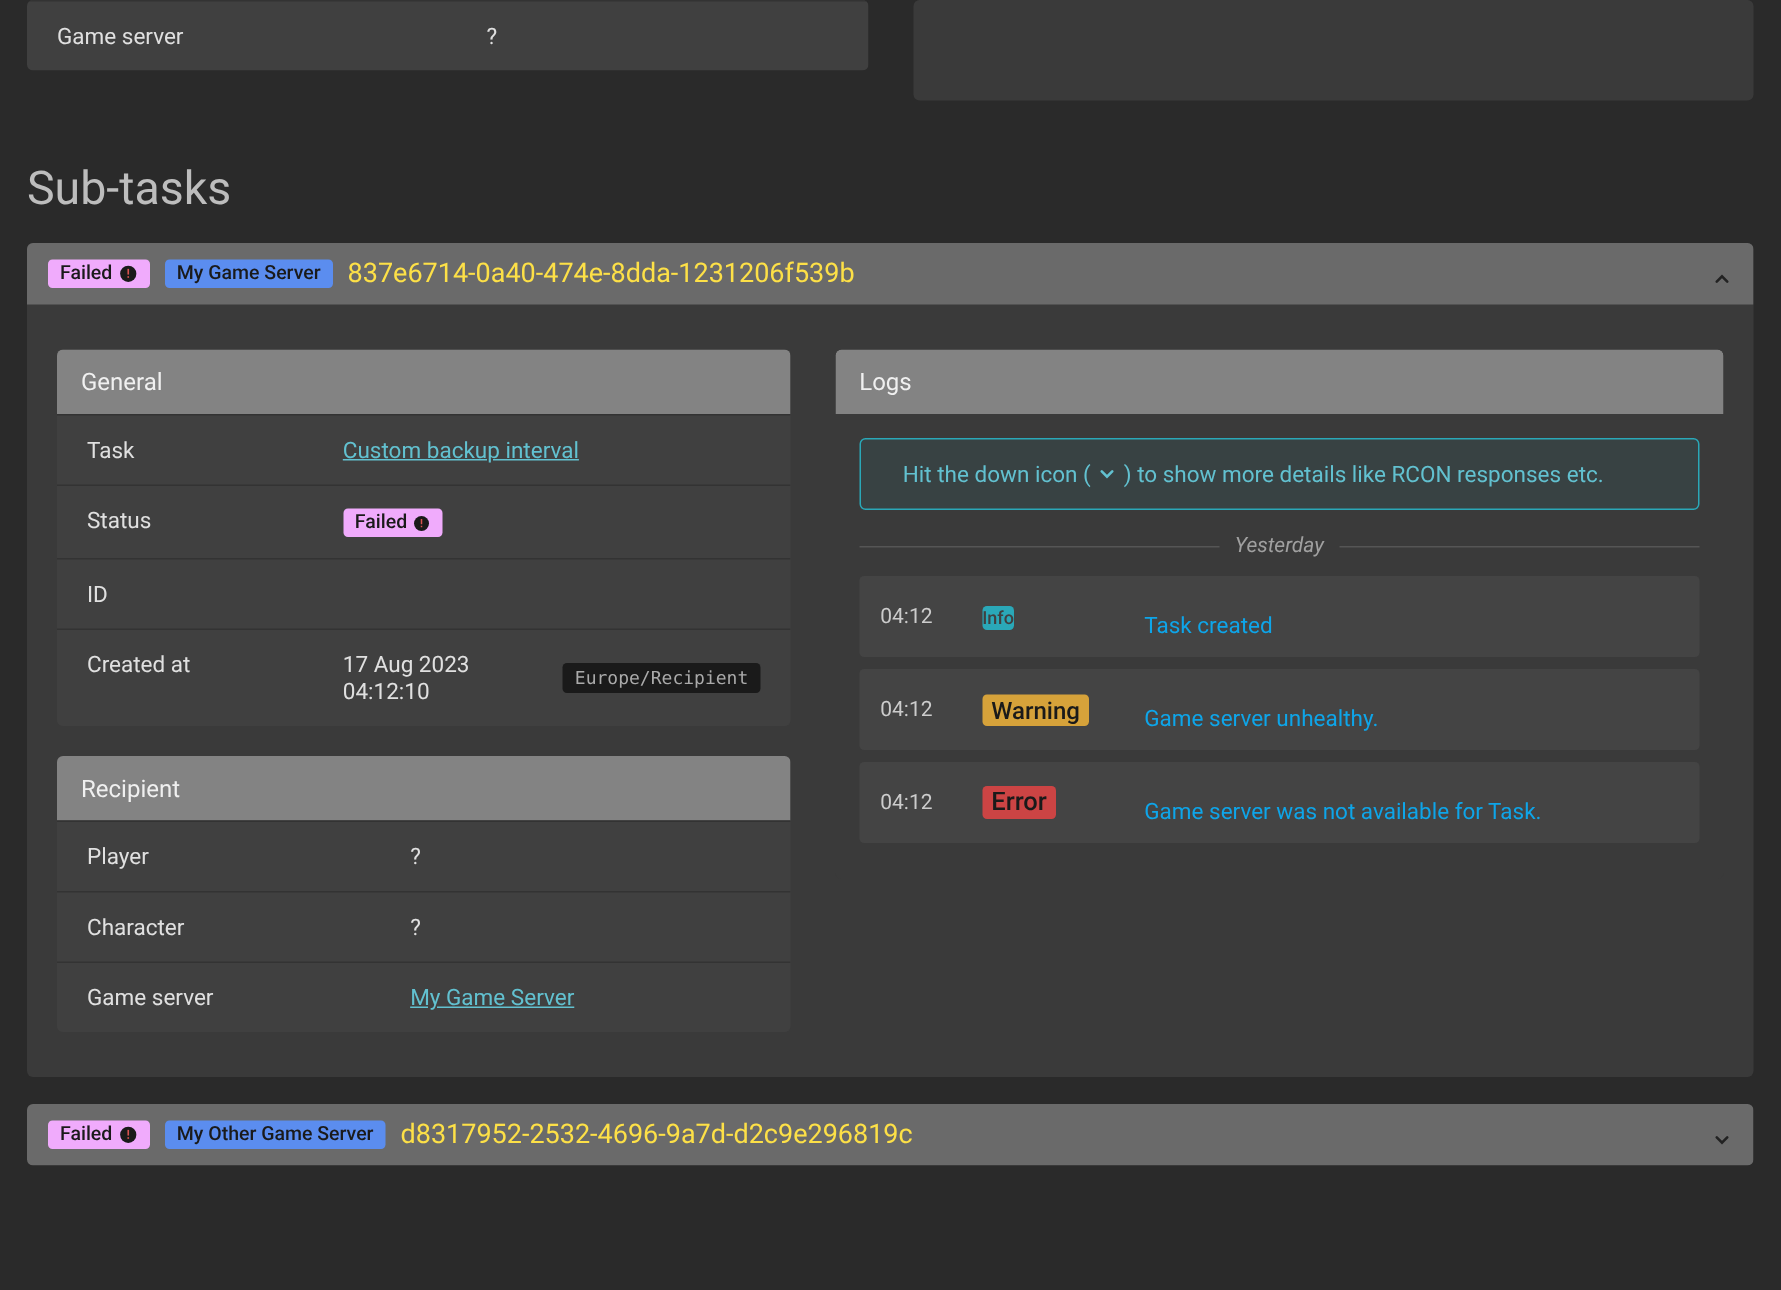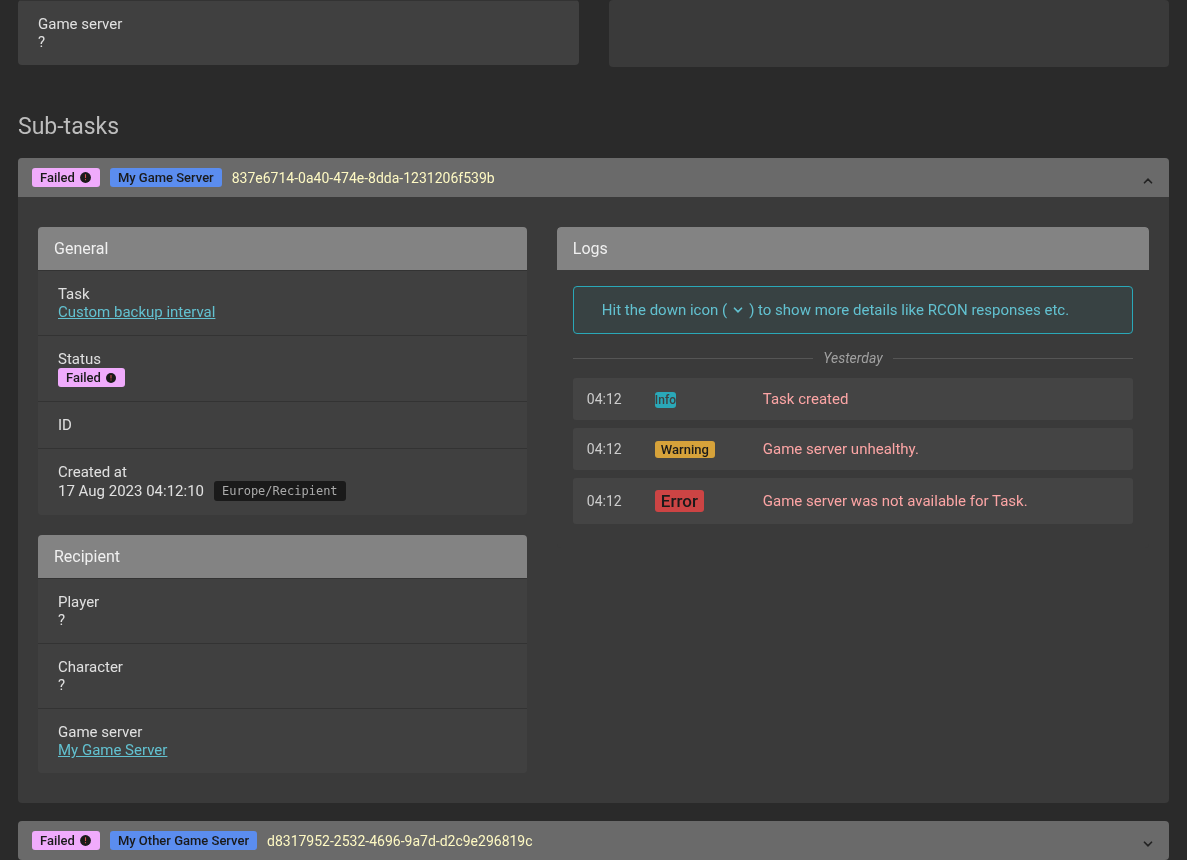--- a/index.html
+++ b/index.html
@@ -15,38 +15,37 @@
     background: #404040;
     border-radius: 4px;
     overflow: hidden;
     margin-bottom: 8px;
   }
   .row {
     display: flex;
     padding: 14px 20px;
     background: #404040;
     border-top: 1px solid #333;
-    flex-direction: column;
   }
   .row:first-child { border-top: none; }
   .row .label { flex: 0 0 55%; }
   .row .value { flex: 1; }
   .two-col {
     display: flex;
     gap: 30px;
     align-items: flex-start;
   }
   .two-col > * { flex: 1; }
   .placeholder-box {
     background: #3a3a3a;
     border-radius: 4px;
     height: 67px;
   }
   h2 {
-    font-size: 23px;
+    font-size: 31px;
     font-weight: 400;
     color: #bdbdbd;
     margin: 40px 0 18px 0;
   }
   .task-card {
     background: #3a3a3a;
     border-radius: 4px;
     overflow: hidden;
     margin-bottom: 18px;
   }
@@ -66,23 +65,23 @@
     font-weight: 500;
     padding: 2px 8px;
     border-radius: 3px;
     white-space: nowrap;
   }
   .badge.failed { background: #f0abfc; color: #1a1a1a; }
   .badge.server { background: #5b8def; color: #1a1a1a; }
   .badge.server2 { background: #5b8def; color: #1a1a1a; }
   .badge.tz { background: #1a1a1a; color: #aaa; font-family: monospace; font-size: 12px; padding: 3px 8px; }
   .badge.info { background: #2aa8b8; color: #404040; font-size: 12px; padding: 1px 0; }
-  .badge.warning { background: #d6a23a; color: #1a1a1a; font-size: 13px; padding: 1px 6px; }
+  .badge.warning { background: #d6a23a; color: #1a1a1a; font-size: 16px; padding: 1px 6px; }
   .badge.error { background: #c44; color: #1a1a1a; font-size: 17px; padding: 1px 6px; }
-  .task-uuid { color: #fef9c3; font-size: 14px; }
+  .task-uuid { color: #fde047; font-size: 18px; }
   .spacer { flex: 1; }
   .chevron {
     width: 14px;
     height: 14px;
     display: inline-block;
   }
   .task-body {
     padding: 30px 20px;
     display: flex;
     gap: 30px;
@@ -144,21 +143,21 @@
     padding: 12px 14px;
     margin-bottom: 8px;
   }
   .log-row-top {
     display: flex;
     align-items: center;
     gap: 18px;
   }
   .log-time { flex: 0 0 50px; font-size: 14px; color: #ccc; }
   .log-badge-cell { flex: 0 0 90px; }
-  .log-msg { flex: 1; color: #fca5a5; }
+  .log-msg { flex: 1; color: #0ea5e9; margin-top: 12px; }
   .log-extra { margin-top: 8px; color: #e0e0e0; }
   
   svg { display: inline-block; vertical-align: middle; }
 </style>
 </head>
 <body>
 
 <div class="two-col">
   <div class="top-table">
     <div class="row" style="border-top:1px solid #333;">

